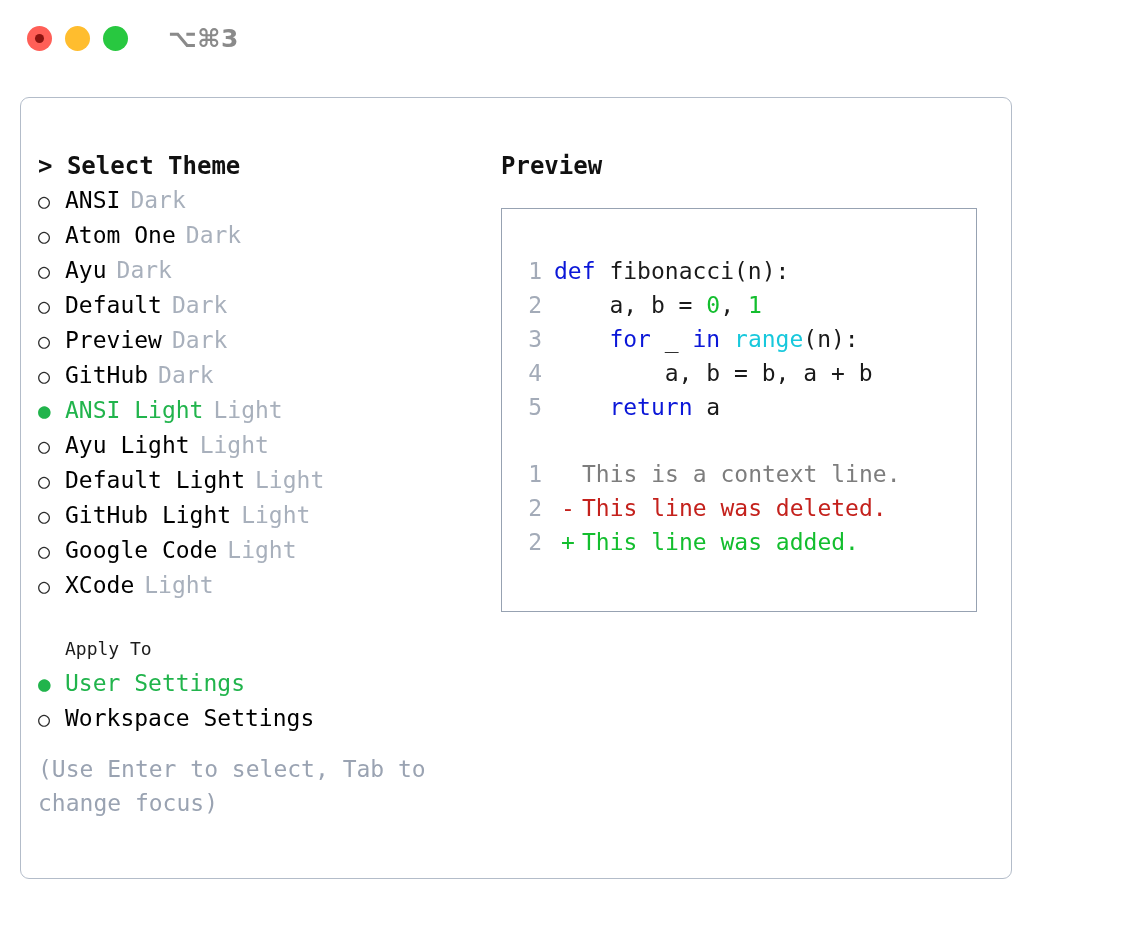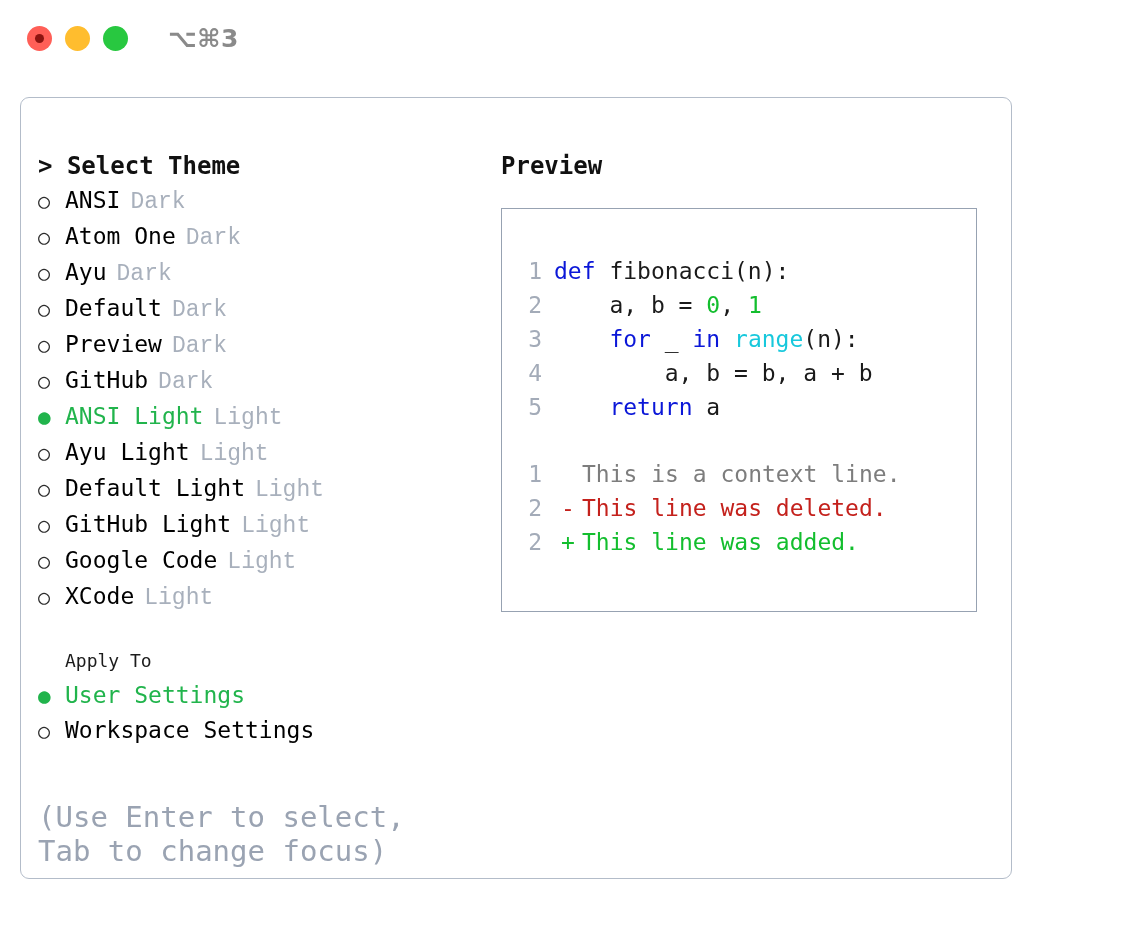--- a/index.html
+++ b/index.html
@@ -130,35 +130,34 @@
   }
   .opt-label {
     color: #000000;
   }
   .opt-row.selected .opt-label {
     color: #21b44c;
   }
   .opt-kind {
     color: #a8b0bc;
     padding-left: 10px;
-    font-family: Liberation Mono, monospace;
   }
 
   .group-header {
     font-size: 18px;
     color: #1c1c1c;
     line-height: 34px;
     padding-left: 27px;
     white-space: pre;
     margin-top: 29px;
   }
 
   .hint {
-    margin-top: 52px;
-    font-size: 29px;
+    margin-top: 16px;
+    font-size: 23px;
     line-height: 34px;
     color: #9aa3b2;
     width: 410px;
     white-space: pre-wrap;
   }
 
   
   .right-pane {
     position: absolute;
     left: 480px;

